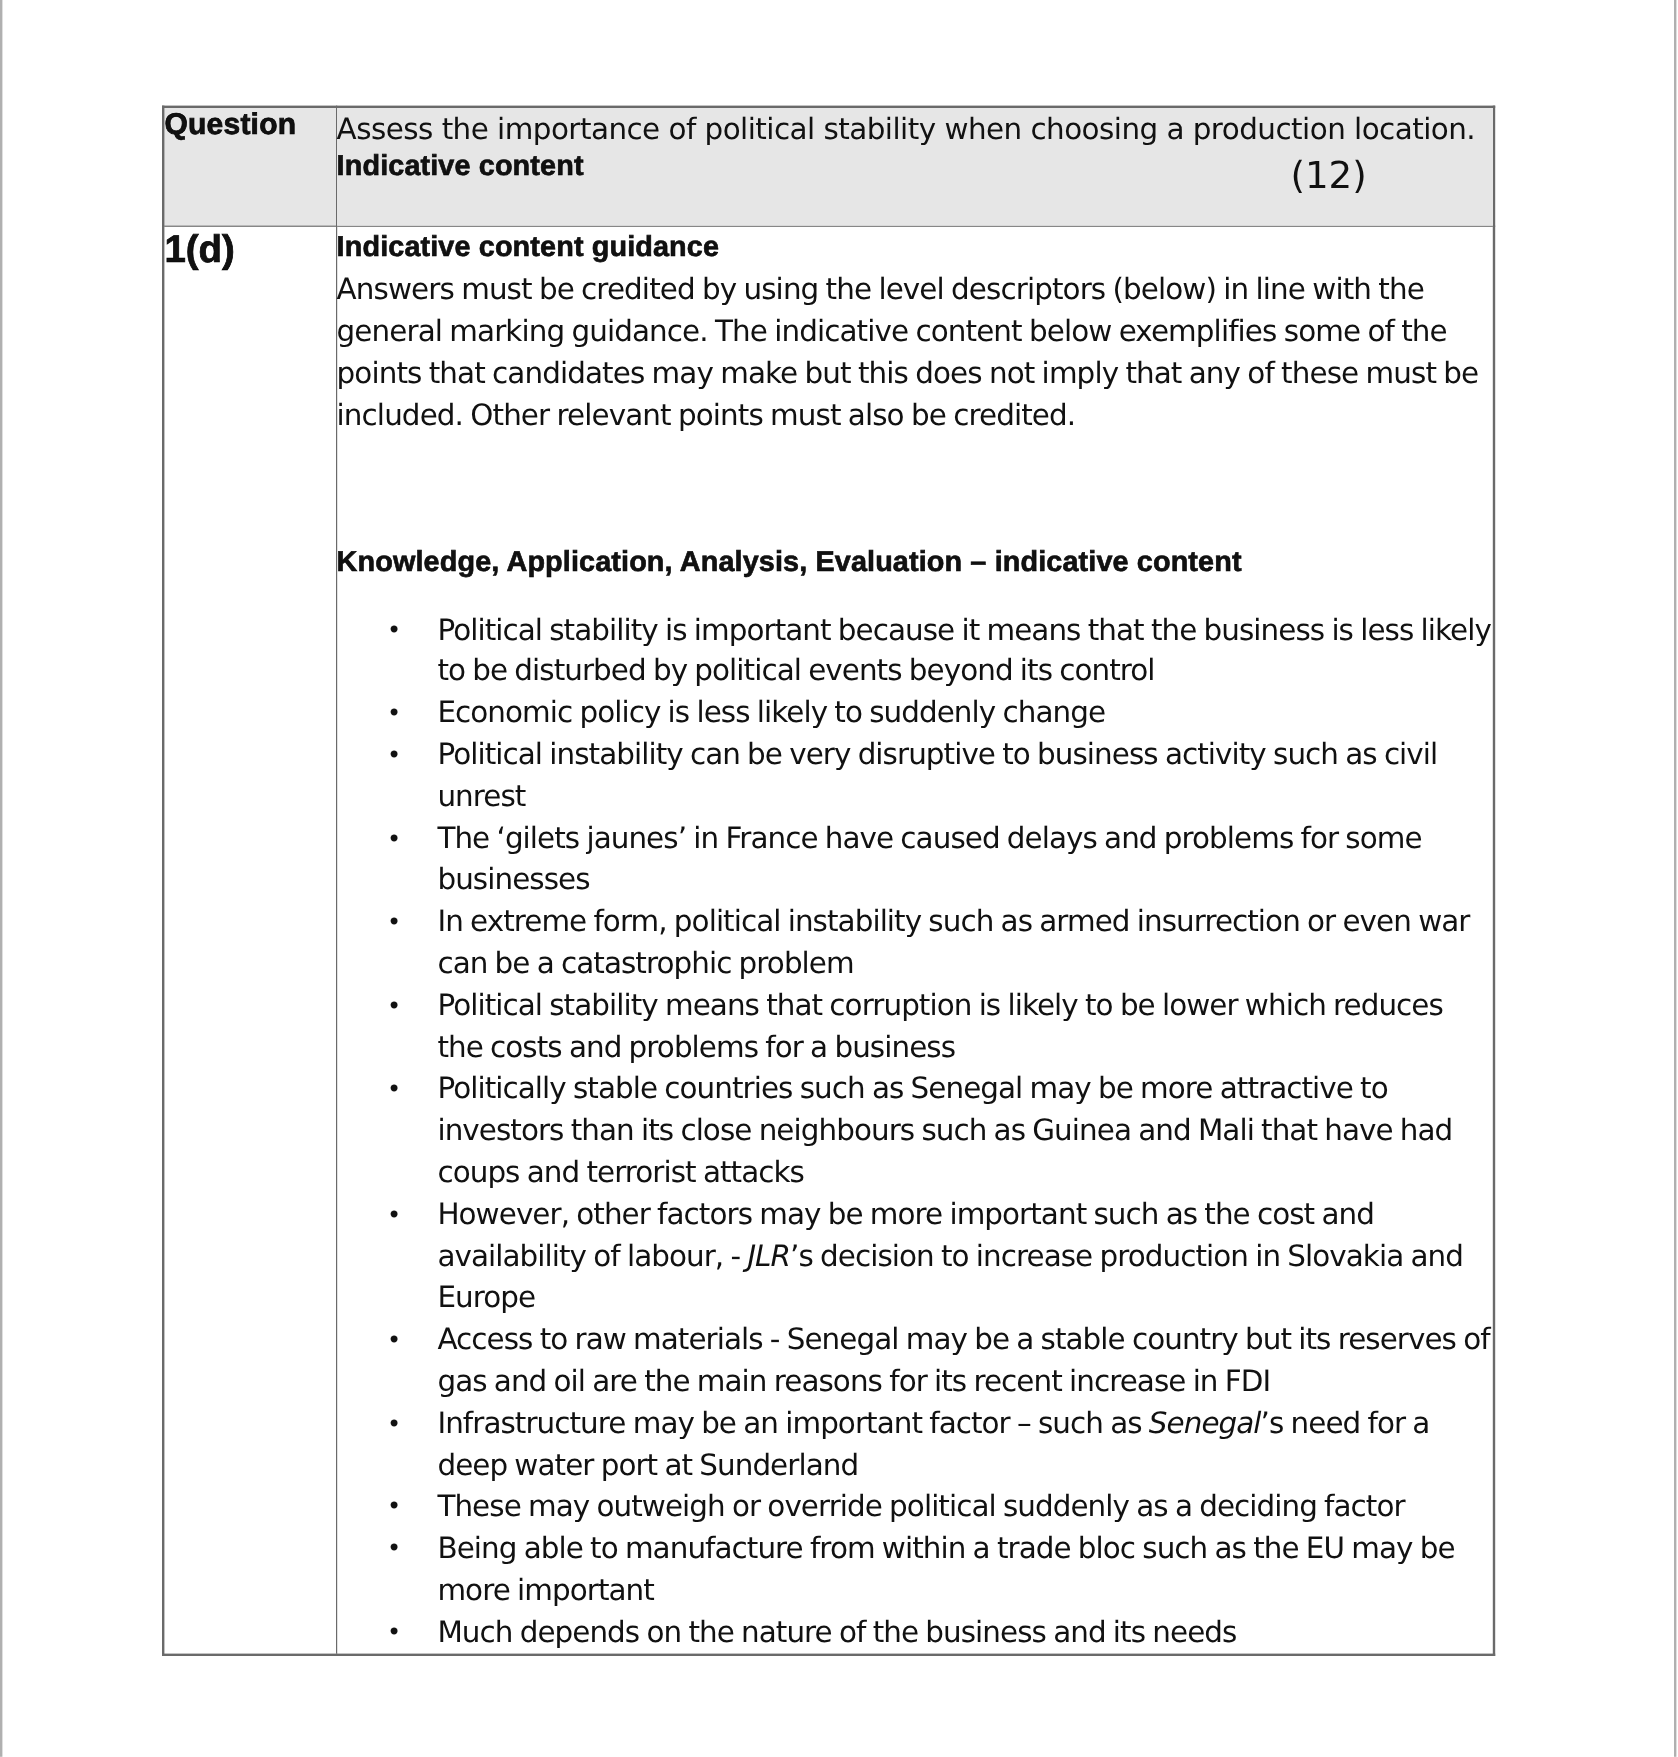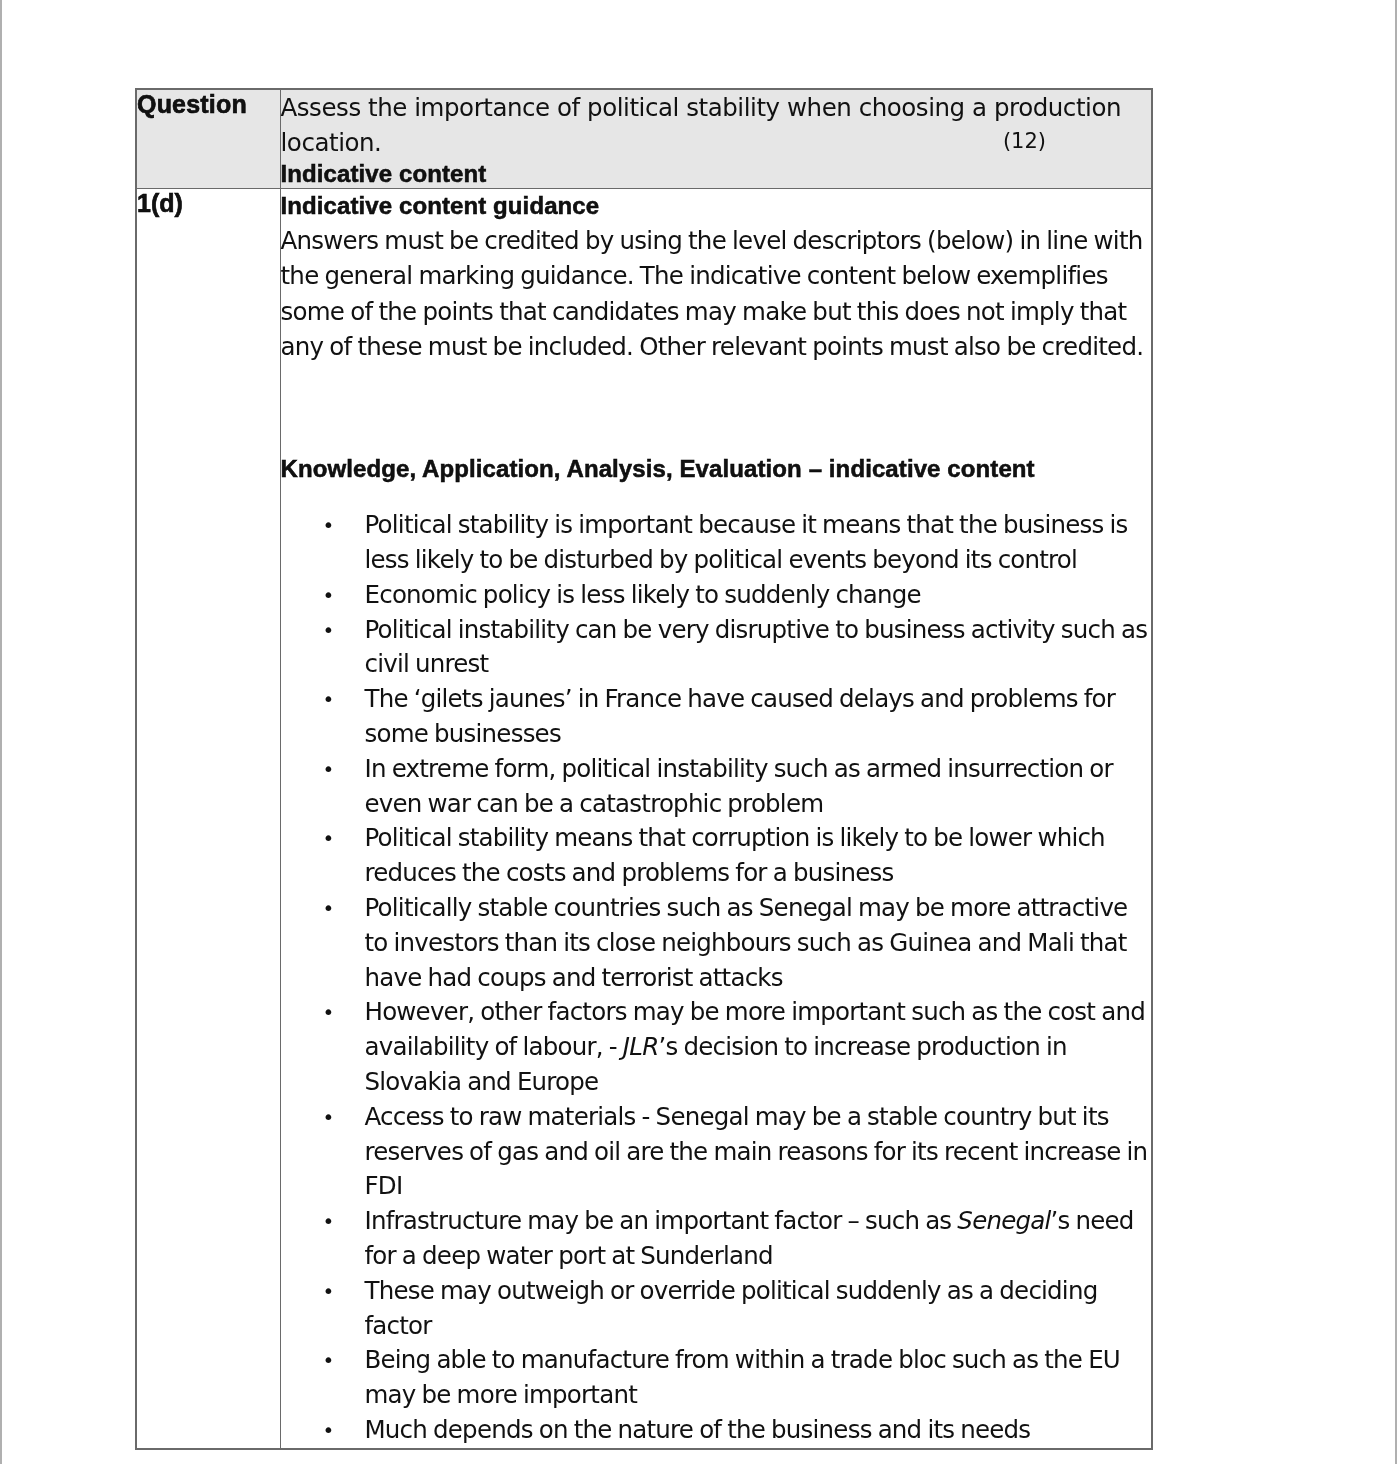--- a/index.html
+++ b/index.html
@@ -5,41 +5,41 @@
     html, body { margin: 0; padding: 0; background: #ffffff; }
     body {
       width: 1398px; height: 1464px; position: relative; overflow: hidden;
       font-family: "DejaVu Sans Condensed", "Liberation Sans Narrow", "Liberation Sans", sans-serif;
       color: #111;
     }
     .page-edge-left { position: absolute; left: 0; top: 0; width: 2px; height: 1464px; background: #b0b0b0; }
     .page-edge-right { position: absolute; left: 1395px; top: 0; width: 2px; height: 1464px; background: #b0b0b0; }
 
     .ms-table {
-      position: absolute; left: 135px; top: 88px; width: 1018px;
+      position: absolute; left: 135px; top: 88px; width: 1111px;
       border-collapse: collapse; border: 2px solid #6a6a6a;
       table-layout: fixed;
     }
     .ms-table td { border: 1.5px solid #6a6a6a; vertical-align: top; padding: 0; }
     .col-q { width: 144px; }
     .hdr-row td { background: #e6e6e6; }
     .hdr-q {
       font-family: "Liberation Sans", sans-serif; font-weight: 900; font-size: 25px;
       padding: 6px 0 0 12px; letter-spacing: 0.2px;
       -webkit-text-stroke: 0.6px #000;
     }
     .hdr-main { padding: 4px 12px 2px 12px; position: relative; height: 99px; box-sizing: border-box; }
     .q-text { font-family: "DejaVu Sans", sans-serif; font-size: 24.5px; line-height: 35px; letter-spacing: -0.45px; }
-    .marks { position: absolute; right: 105px; top: 39px; font-family: "DejaVu Sans", sans-serif; font-size: 21px; }
+    .marks { position: absolute; right: 105px; top: 39px; font-family: "DejaVu Sans", sans-serif; font-size: 31px; }
     .bold-h {
       font-family: Liberation Sans, sans-serif; font-weight: 700; font-size: 24px;
       -webkit-text-stroke: 0.5px #000; letter-spacing: 0.1px;
     }
     .id-cell {
-      font-family: "Liberation Sans", sans-serif; font-weight: 700; font-size: 25px;
+      font-family: "Liberation Sans", sans-serif; font-weight: 700; font-size: 32px;
       padding: 6px 0 0 12px; -webkit-text-stroke: 0.6px #000;
     }
     .body-cell { padding: 36px 12px 6px 12px; }
     .body-text {
       font-family: "DejaVu Sans", sans-serif; font-size: 24.5px; line-height: 35.3px;
       letter-spacing: -0.75px; word-spacing: -1px;
     }
     .guidance-heading { margin-bottom: 0; line-height: 34px; }
     .kaae-heading { margin-top: 88px; line-height: 34px; }
     ul.points { list-style: none; margin: 22px 0 0 0; padding: 0; }

